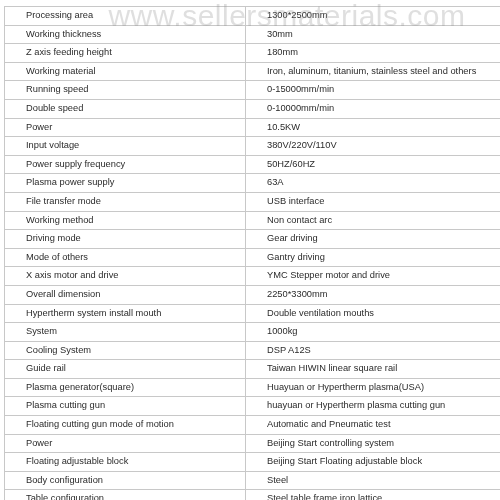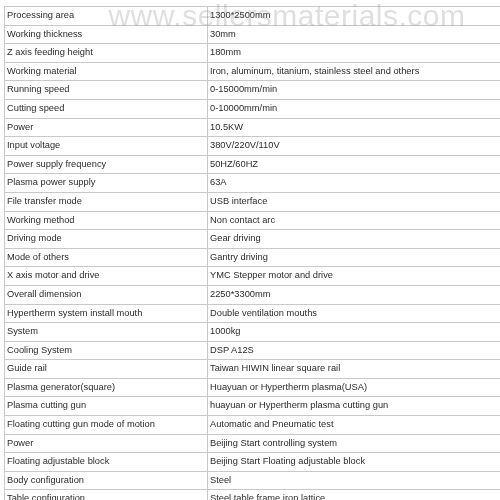--- a/index.html
+++ b/index.html
@@ -17,21 +17,21 @@
   #spec-table {
     border-collapse: collapse;
     width: 492px;
     margin: 6px 4px 0 4px;
     table-layout: fixed;
   }
   #spec-table td {
     border: 1px solid #c8c8c8;
     font-size: 9.3px;
     color: #2b2b2b;
-    padding: 0 2px;
+    padding: 0 21px;
     height: 17.6px;
     line-height: 17.6px;
     white-space: nowrap;
     overflow: hidden;
     vertical-align: middle;
   }
   #spec-table td.label {
     width: 198px;
   }
   #spec-table td.value {
@@ -78,21 +78,21 @@
       </tr>
       <tr>
         <td class="label">Working material</td>
         <td class="value">Iron, aluminum, titanium, stainless steel and others</td>
       </tr>
       <tr>
         <td class="label">Running speed</td>
         <td class="value">0-15000mm/min</td>
       </tr>
       <tr>
-        <td class="label">Cutting speed</td>
+        <td class="label">Double speed</td>
         <td class="value">0-10000mm/min</td>
       </tr>
       <tr>
         <td class="label">Power</td>
         <td class="value">10.5KW</td>
       </tr>
       <tr>
         <td class="label">Input voltage</td>
         <td class="value">380V/220V/110V</td>
       </tr>

